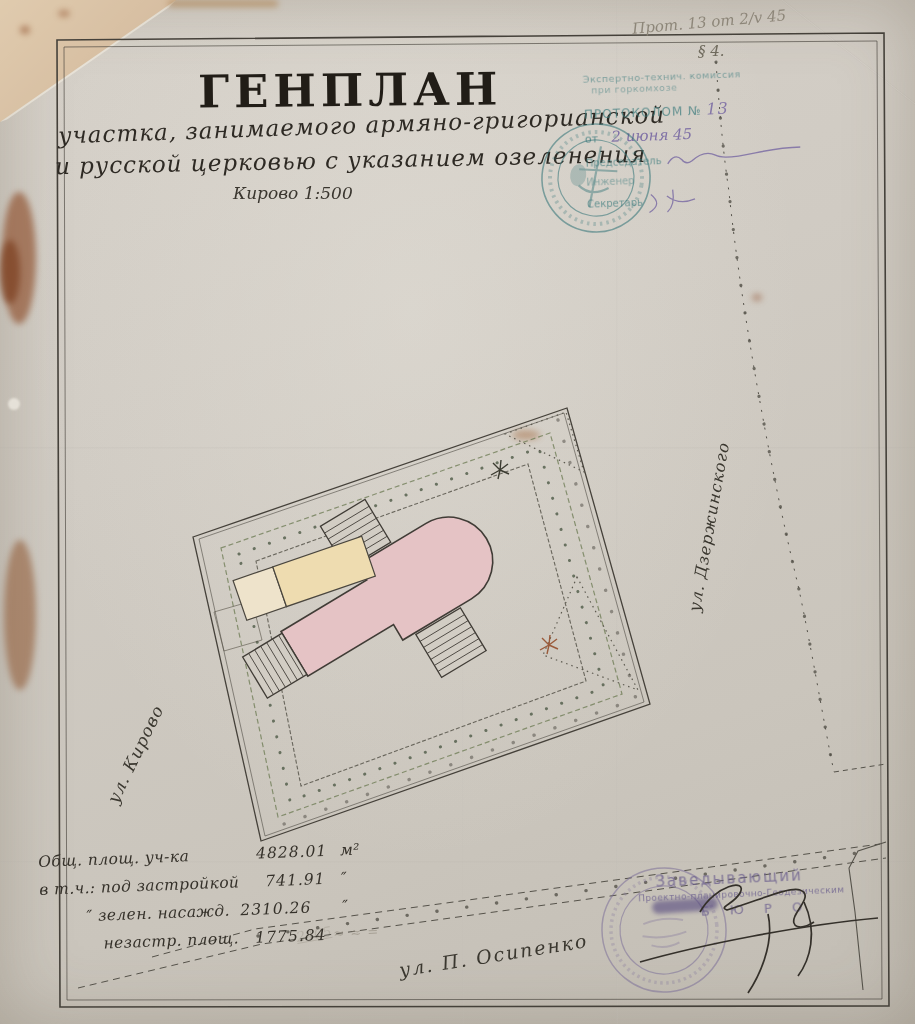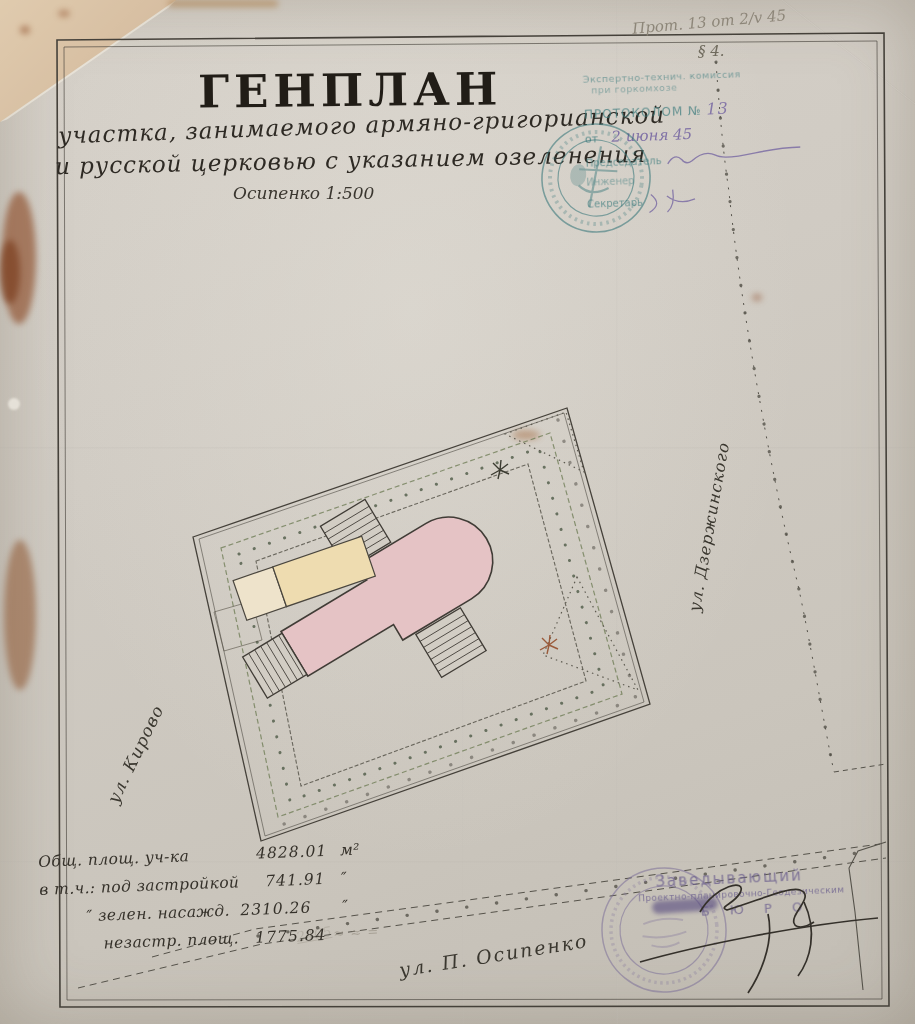--- a/index.html
+++ b/index.html
@@ -70,21 +70,21 @@
   <div class="stain" style="left:8px;top:398px;width:12px;height:12px;background:#e9e5dc;opacity:.9;filter:blur(1px)"></div>
 
   <svg width="915" height="1024" viewBox="0 0 915 1024">
     <polygon points="57,40 884,33 889,1006 60,1007" fill="none" stroke="#45413a" stroke-width="1.6"></polygon>
     <polygon points="64,47 877,41 882,999 67,1000" fill="none" stroke="#45413a" stroke-width=".8" opacity=".8"></polygon>
   </svg>
 
   <div class="title-main">ГЕНПЛАН</div>
   <div class="sub hand" style="left:58px;top:112px;transform:rotate(-2deg)">участка, занимаемого армяно-григорианской</div>
   <div class="sub hand" style="left:55px;top:147px;transform:rotate(-1.2deg)">и русской церковью с указанием озеленения</div>
-  <div class="scale hand">Осипенко 1:500</div>
+  <div class="scale hand">Кирово 1:500</div>
 
   <div class="pencil" style="left:632px;top:13px;font-size:15px;transform:rotate(-5deg)">Прот. 13 от 2/v 45</div>
   <div class="pencil" style="left:698px;top:42px;font-size:15px;color:#6f6a5d">§ 4.</div>
   <div class="pencil" style="left:296px;top:926px;font-size:14px;transform:rotate(-10deg);opacity:.32;text-decoration:underline">2405</div>
 
   <div class="stamp-top">
     <div class="l" style="font-size:9.5px;letter-spacing:.5px;opacity:.6">Экспертно-технич. комиссия</div>
     <div class="l" style="font-size:9.5px;letter-spacing:.5px;opacity:.5;margin-left:8px">при горкомхозе</div>
     <div style="margin-top:8px;font-size:12px;letter-spacing:1px;opacity:.75">
       <span class="l">ПРОТОКОЛОМ №</span>

